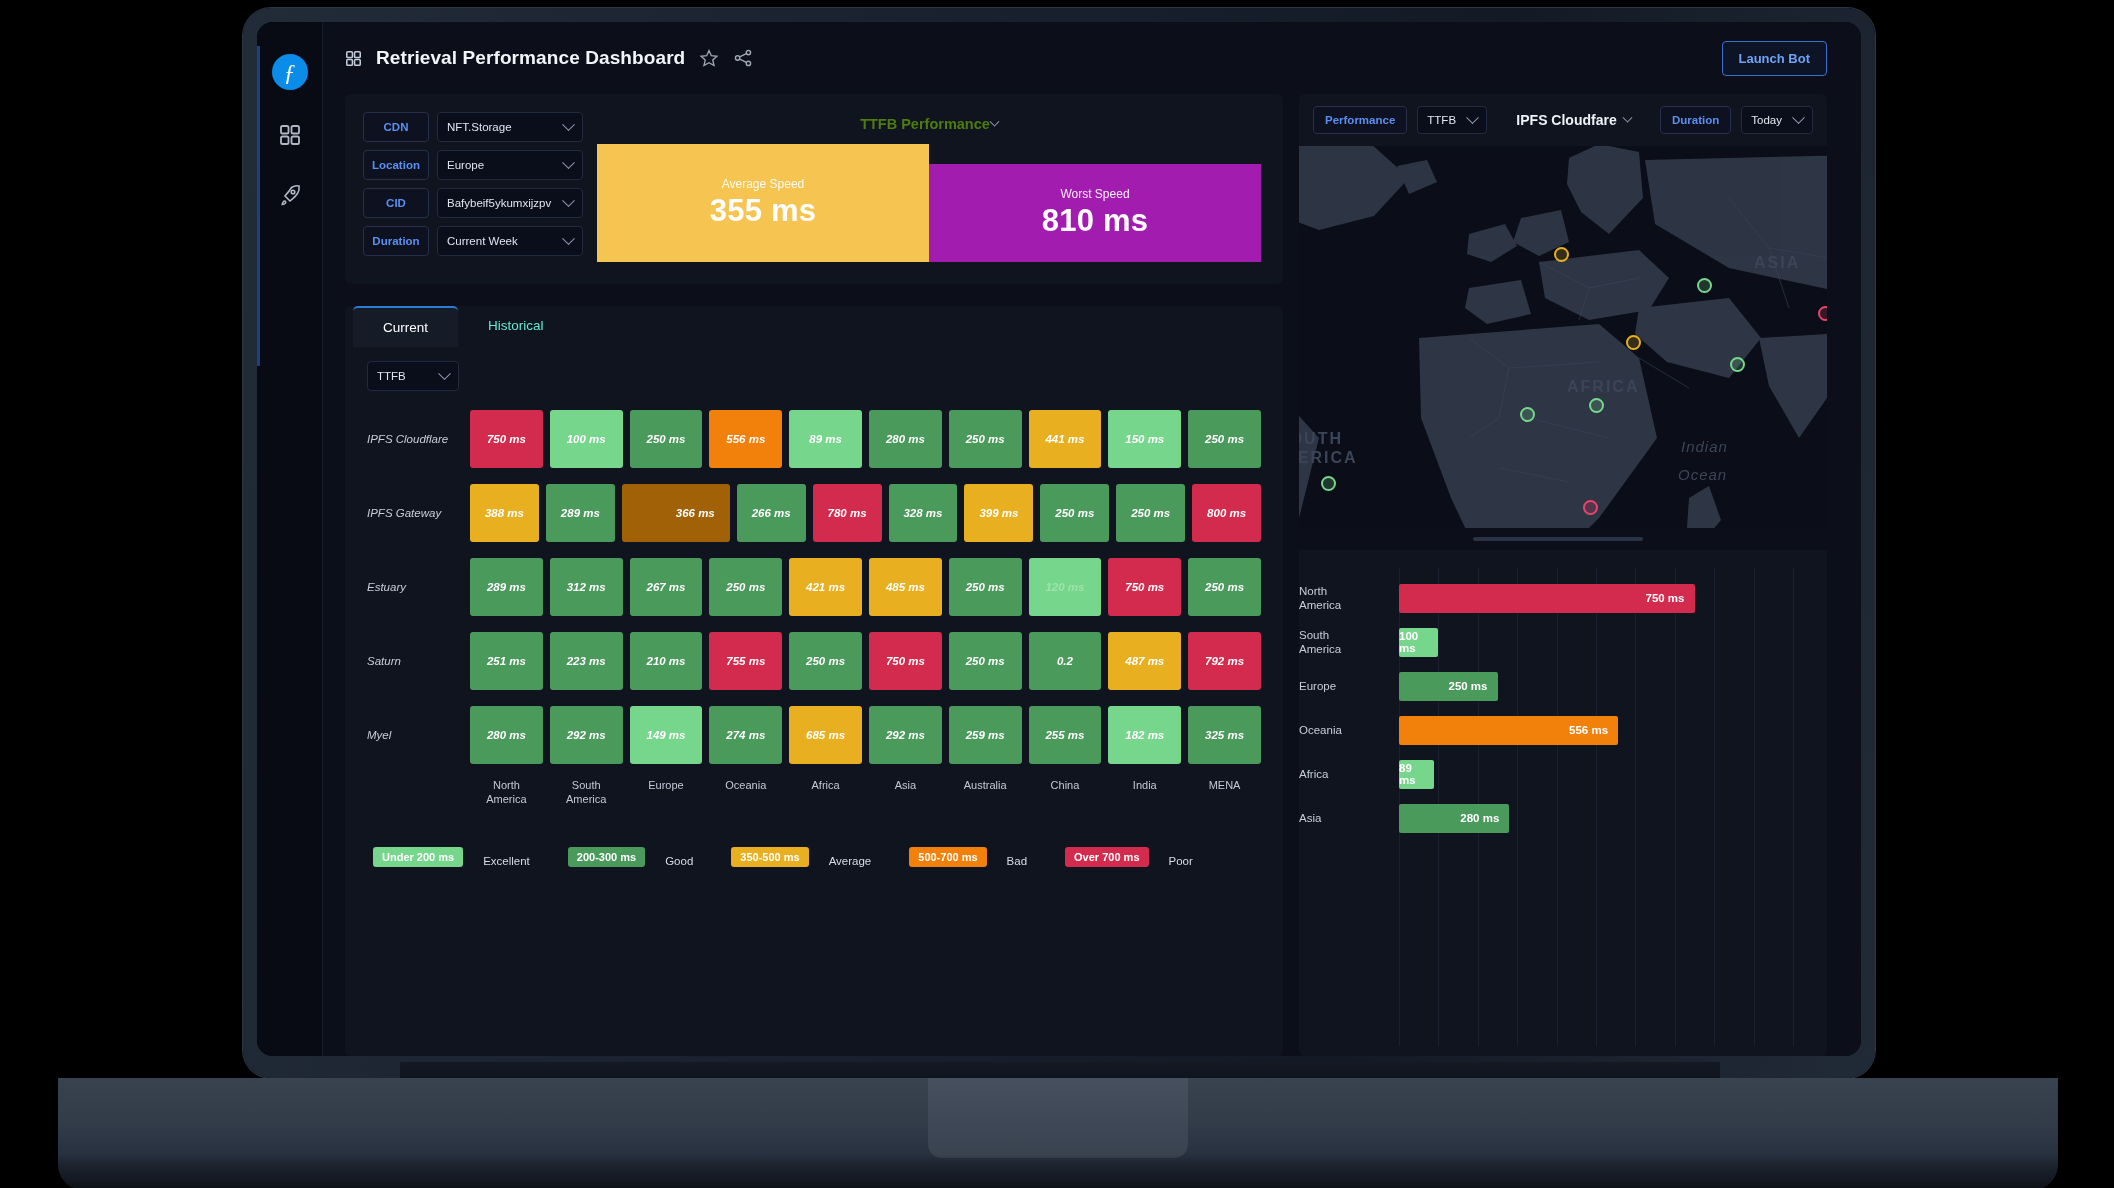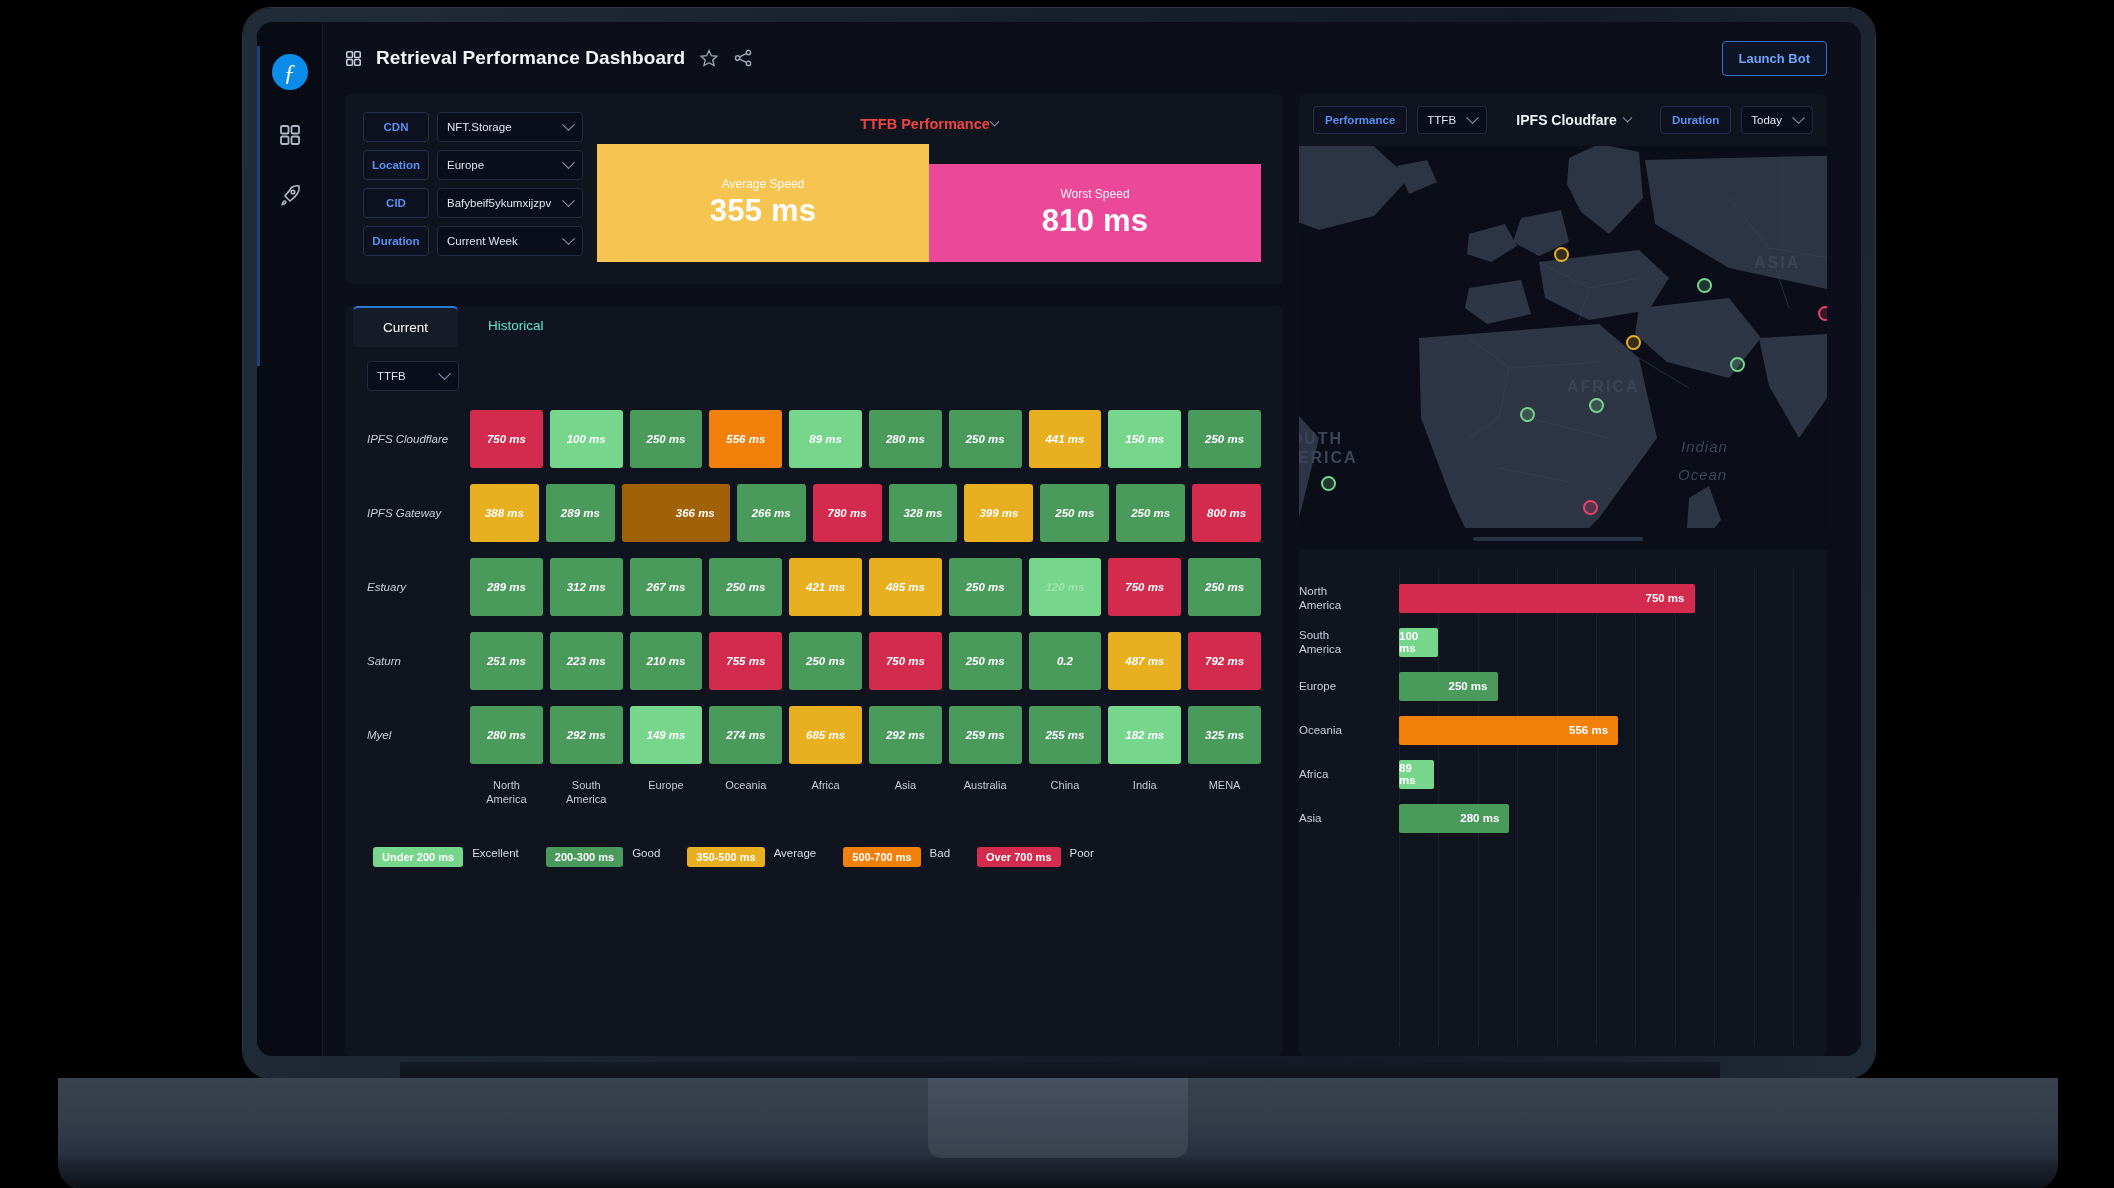--- a/index.html
+++ b/index.html
@@ -102,21 +102,21 @@
   .f-select{
     flex:1; height:30px; border:1px solid #222a40; border-radius:4px; background:#0a0e1a;
     display:flex; align-items:center; padding:0 9px; font-size:11.5px; color:#dfe4ee;
     cursor:pointer; position:relative;
   }
   .f-select .cv{ flex:1; overflow:hidden; white-space:nowrap; }
   .chev{ width:9px; height:9px; border-right:1.6px solid #8d96ad; border-bottom:1.6px solid #8d96ad;
          transform:rotate(45deg) translate(-2px,-2px); flex:0 0 auto; }
 
   .ttfb-wrap{ flex:1; display:flex; flex-direction:column; min-width:0; }
-  .ttfb-title{ text-align:center; font-size:14.5px; font-weight:700; color:#ef4444;
+  .ttfb-title{ text-align:center; font-size:14.5px; font-weight:700; color:#4d7c0f;
                margin:4px 0 12px; display:flex; align-items:center; justify-content:center; gap:1px;}
   .speeds{ flex:1; display:flex; min-height:118px; }
   .speed{ flex:1; display:flex; flex-direction:column; align-items:center; justify-content:center; gap:2px; }
   .speed .lab{ font-size:12px; color:#fff; opacity:.92; }
   .speed .val{ font-size:31px; font-weight:700; color:#fff; letter-spacing:.2px; }
 
   
   .hm-card{ flex:1; display:flex; flex-direction:column; min-height:0; position:relative; padding-bottom:10px; }
   .tabs{ display:flex; padding-left:8px; }
   .tab{
@@ -136,21 +136,21 @@
   .rowlab{ width:96px; flex:0 0 96px; font-size:11.5px; color:#c7cdda; text-align:left; }
   .cell{
     flex:1; height:58px; border-radius:3px; display:flex; align-items:center; justify-content:center;
     font-size:11.5px; font-weight:700; color:#fff; cursor:pointer;
   }
   .cell.dim{ color:rgba(255,255,255,.30); }
   .collabs{ display:flex; gap:7px; padding:4px 22px 0 22px; }
   .collabs .sp{ width:96px; flex:0 0 96px; }
   .collab{ flex:1; text-align:center; font-size:11px; color:#c2c9d6; line-height:1.25; }
 
-  .legend{ display:flex; align-items:flex-start; gap:9px; padding:40px 0 0 28px; }
+  .legend{ display:flex; align-items:flex-end; gap:20px; padding:40px 0 0 28px; }
   .lg-chip{ font-size:11px; font-weight:700; color:#fff; padding:4px 9px; border-radius:3px; }
   .lg-txt{ font-size:11.5px; color:#d6dbe6; margin-right:18px; }
 
   
   .rcard{ background:#10141f; border-radius:6px; display:flex; flex-direction:column; flex:1; min-height:0; }
   .rhead{ display:flex; align-items:center; gap:10px; padding:12px 14px; }
   .pill{
     border:1px solid #27304a; border-radius:4px; background:#0d1120;
     font-size:11.5px; font-weight:700; color:#5b8ff0; padding:7px 11px;
     cursor:pointer;
@@ -278,21 +278,21 @@
                 <div class="ttfb-wrap">
                   <div class="ttfb-title">
                     <span>TTFB Performance</span>
                     <span class="chev" style="width:7px;height:7px;"></span>
                   </div>
                   <div class="speeds" id="speeds">
                       <div class="speed" style="background: rgb(246, 197, 81);">
                         <div class="lab">Average Speed</div>
                         <div class="val">355 ms</div>
                       </div>
-                      <div class="speed" style="background: #ec4899; margin-top: 20px;">
+                      <div class="speed" style="background: #a21caf; margin-top: 20px;">
                         <div class="lab">Worst Speed</div>
                         <div class="val">810 ms</div>
                       </div>
                     </div>
                 </div>
               </div>
 
               <div class="card hm-card">
                 <div class="tabs" id="tabs">
                     <div class="tab active">Current</div>

